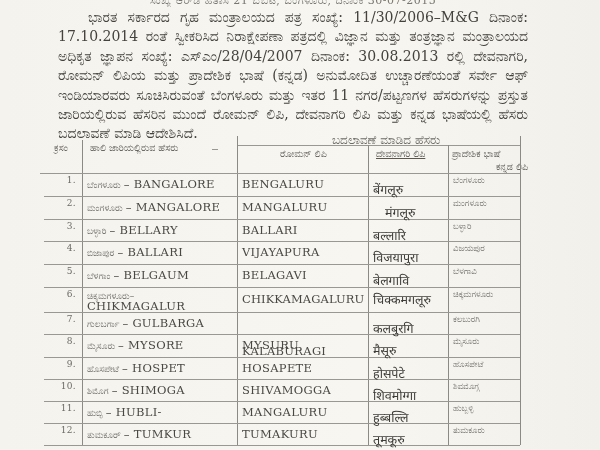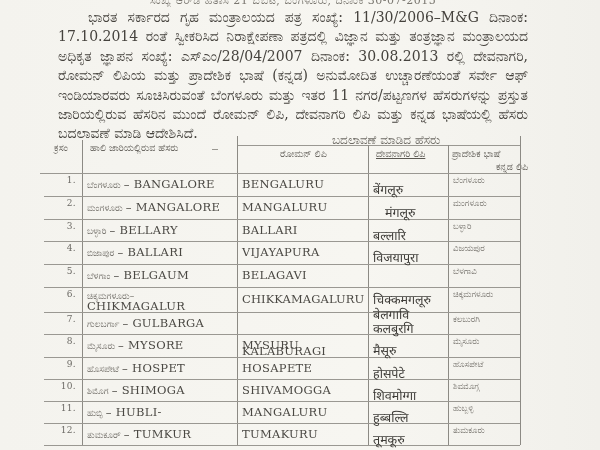--- a/index.html
+++ b/index.html
@@ -177,21 +177,21 @@
           <div class="cell num" style="left:12px; top:103px;">4.</div>
           <div class="cell" style="left:47px; top:105px;"><span class="old-kn">ಬಿಜಾಪುರ</span><span>– BALLARI</span></div>
           <div class="cell" style="left:202px; top:105px;">VIJAYAPURA</div>
           <div class="cell deva" style="left:333px; top:109px;">विजयापुरा</div>
           <div class="cell kn-small" style="left:413px; top:103px;">ವಿಜಯಪುರ</div>
         </div>
         <div>
           <div class="cell num" style="left:12px; top:126px;">5.</div>
           <div class="cell" style="left:47px; top:128px;"><span class="old-kn">ಬೆಳಗಾಂ</span><span>– BELGAUM</span></div>
           <div class="cell" style="left:202px; top:128px;">BELAGAVI</div>
-          <div class="cell deva" style="left:333px; top:132px;margin-top:34px;">बेलगावि</div>
+          <div class="cell deva" style="left:333px; top:132px;">बेलगावि</div>
           <div class="cell kn-small" style="left:413px; top:126px;">ಬೆಳಗಾವಿ</div>
         </div>
         <div>
           <div class="cell num" style="left:12px; top:149px;">6.</div>
           <div class="cell" style="left:47px; top:148px;"><span class="old-kn">ಚಿಕ್ಕಮಗಳೂರು–</span></div>
           <div class="cell" style="left:47px; top:159px;">CHIKMAGALUR</div>
           <div class="cell" style="left:202px; top:152px; letter-spacing:0.1px;">CHIKKAMAGALURU</div>
           <div class="cell deva" style="left:333px; top:151px;">चिक्कमगलूरु</div>
           <div class="cell kn-small" style="left:413px; top:149px;">ಚಿಕ್ಕಮಗಳೂರು</div>
         </div>

